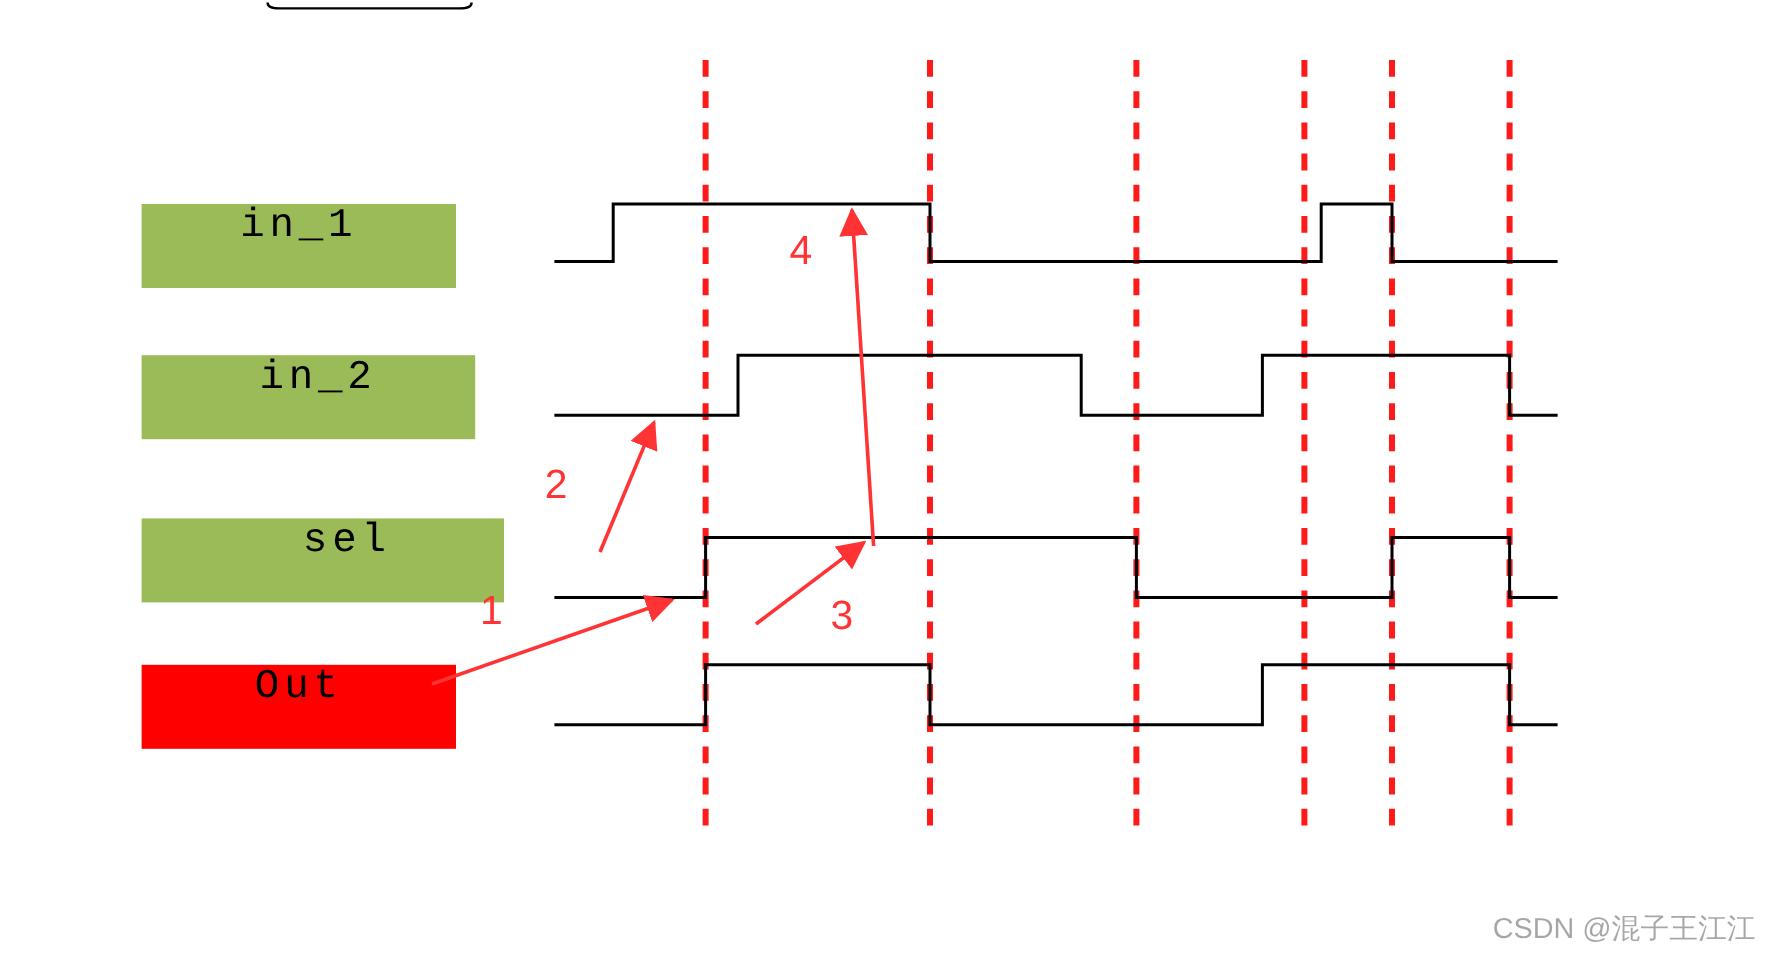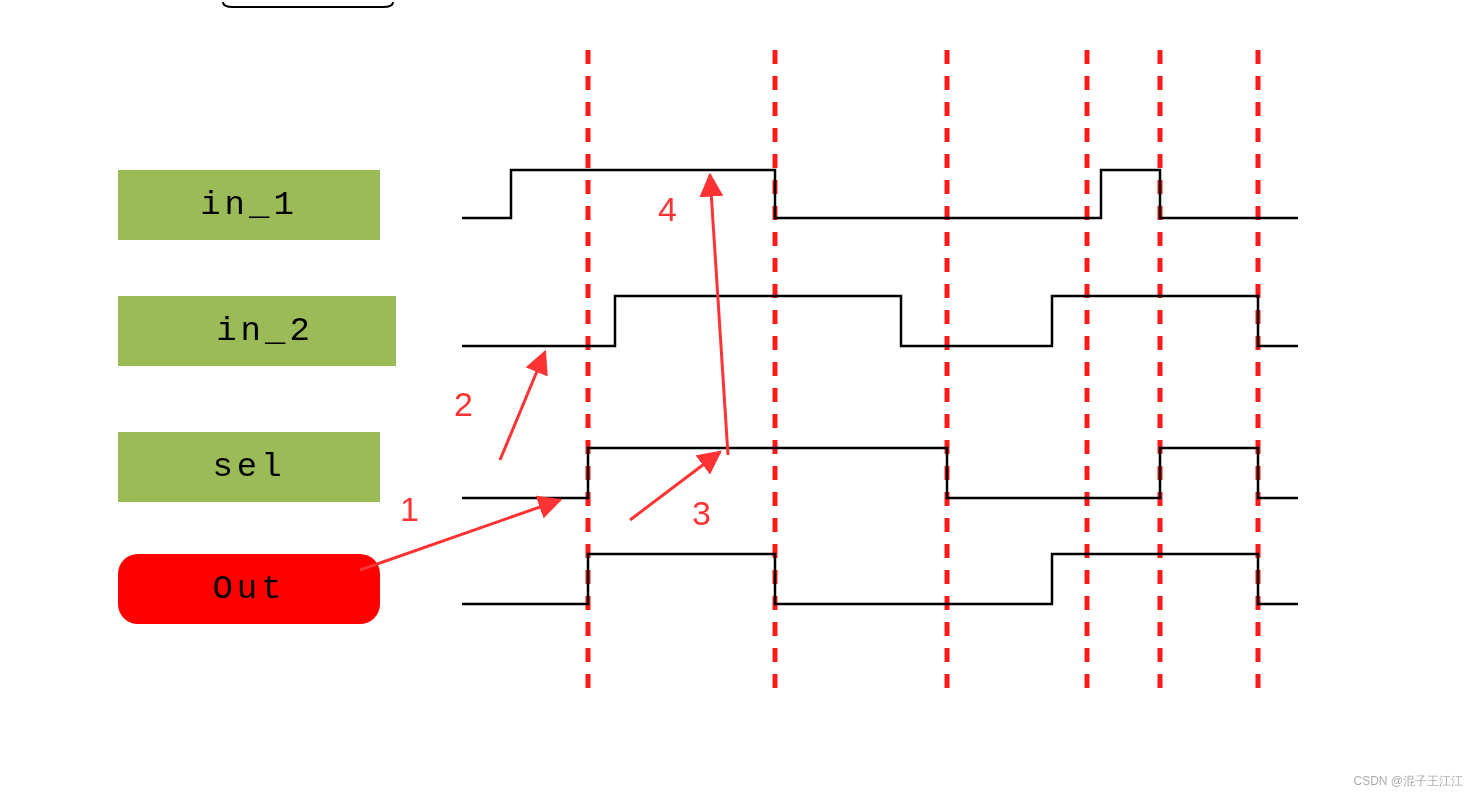--- a/index.html
+++ b/index.html
@@ -9,58 +9,58 @@
     height: 806px;
     background: #ffffff;
     font-family: "SimSun", "Courier New", monospace;
     position: relative;
   }
   .label-box {
     position: absolute;
     width: 262px;
     height: 70px;
     display: flex;
-    align-items: center;
+    align-items: flex-start;
     justify-content: center;
     font-size: 34px;
     color: #000;
     letter-spacing: 4px;
   }
   .green { background: #9bbb59; }
-  .red   { background: #ff0000; border-radius: 20px; }
+  .red   { background: #ff0000; }
   .anno {
     position: absolute;
     color: #ff3333;
     font-size: 34px;
     font-family: Arial, sans-serif;
   }
   .watermark {
     position: absolute;
     right: 20px;
     bottom: 16px;
     color: rgba(0,0,0,0.35);
-    font-size: 12px;
+    font-size: 24px;
     font-family: Arial, "Microsoft YaHei", sans-serif;
   }
   svg {
     position: absolute;
     left: 0;
     top: 0;
   }
 </style>
 </head>
 <body>
 
 <div class="label-box green" style="left:118px; top:170px;">
   <span>in_1</span>
 </div>
 <div class="label-box green" style="left:118px; top:296px;padding-left:16px;">
   <span>in_2</span>
 </div>
-<div class="label-box green" style="left:118px; top:432px;">
+<div class="label-box green" style="left:118px; top:432px;padding-left:40px;">
   <span>sel</span>
 </div>
 <div class="label-box red" style="left:118px; top:554px;">
   <span>Out</span>
 </div>
 
 <svg width="1483" height="806">
   <defs>
     <marker id="arrowRed" viewBox="0 0 10 10" refX="9" refY="5" markerWidth="8" markerHeight="8" orient="auto-start-reverse">
       <path d="M 0 0 L 10 5 L 0 10 z" fill="#ff3333"></path>

